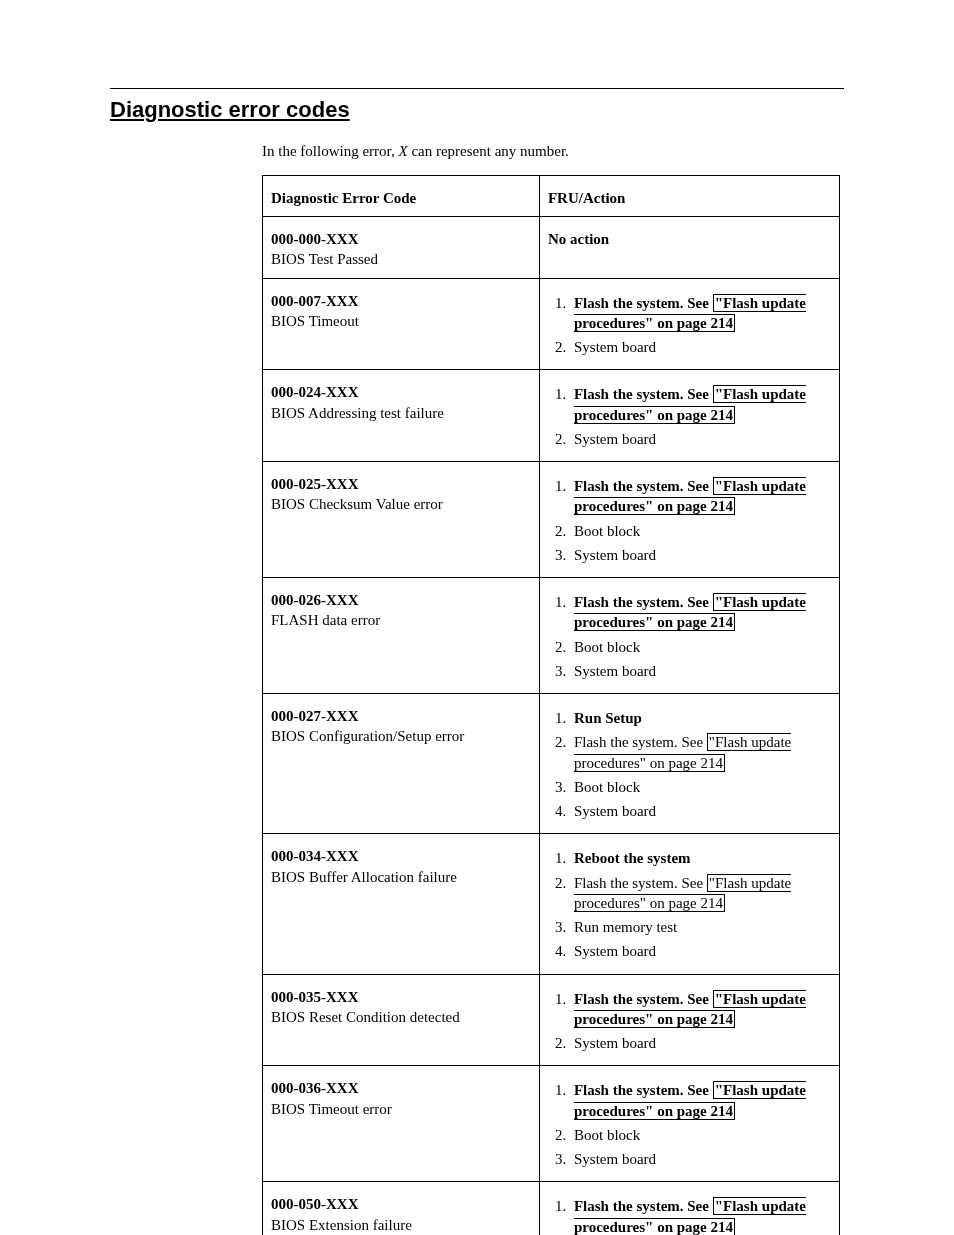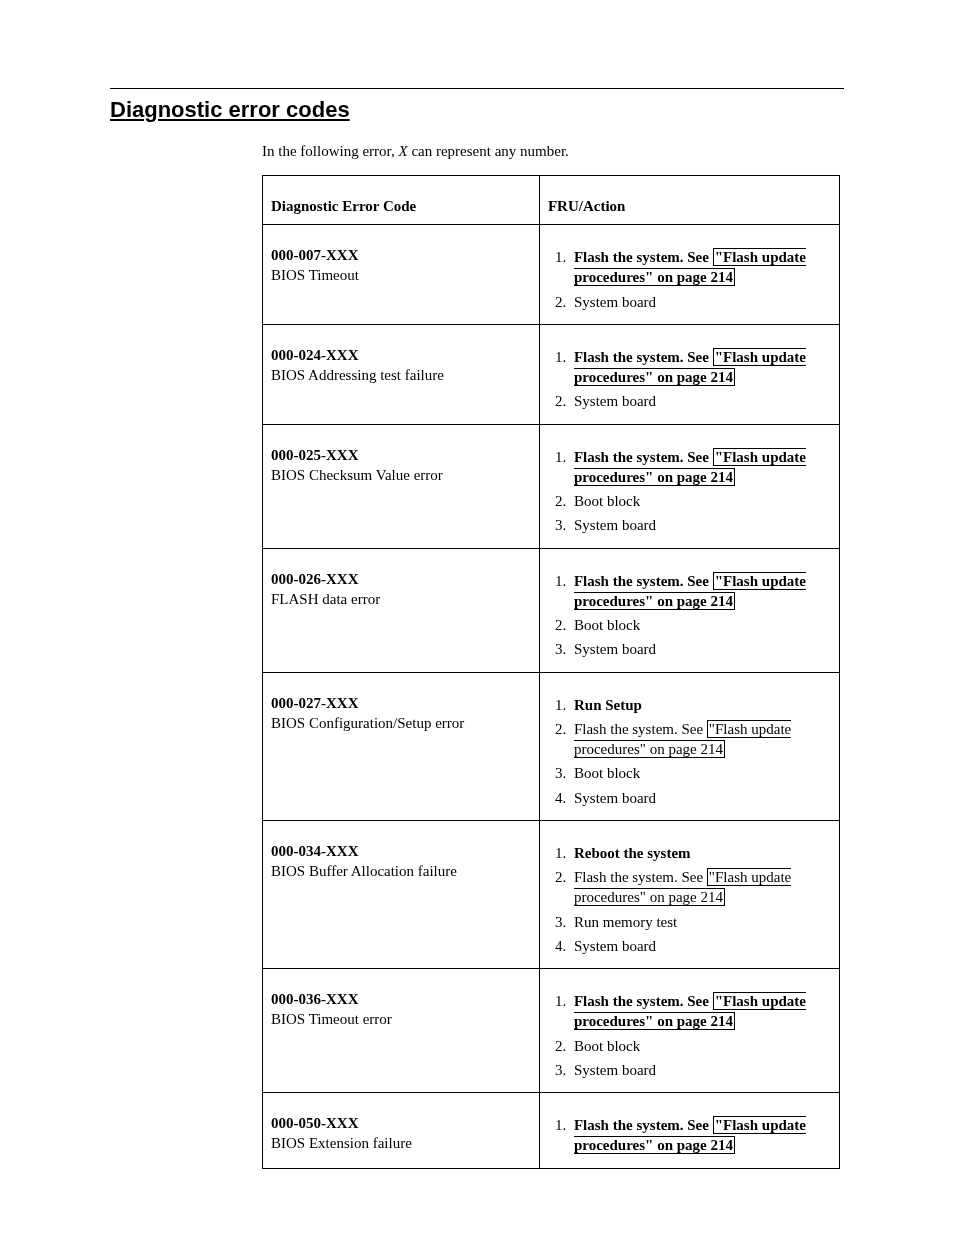--- a/index.html
+++ b/index.html
@@ -37,21 +37,21 @@
     padding: 0 1px;
   }
   table.diag {
     border-collapse: collapse;
     width: 100%;
     margin-top: 6px;
     font-size: 15px;
   }
   table.diag th, table.diag td {
     border: 1px solid #000;
-    padding: 20px 8px 8px 8px;
+    padding: 12px 8px 8px 8px;
     vertical-align: top;
     text-align: left;
     margin-left: 11px;
   }
   table.diag th {
     font-weight: bold;
   }
   .code-cell { width: 48%; }
   .b { font-weight: bold; }
   ol.actions {
@@ -78,20 +78,24 @@
   </p>
 
   <table class="diag">
     <thead>
       <tr>
         <th class="code-cell">Diagnostic Error Code</th>
         <th>FRU/Action</th>
       </tr>
     </thead>
     <tbody id="diag-body">
+    <tr>
+          <td class="code-cell"><span class="b">000-000-XXX</span><br><span>BIOS Test Passed</span></td>
+          <td><span class="b">No action</span></td>
+        </tr>
         <tr>
           <td class="code-cell"><span class="b">000-007-XXX</span><br><span>BIOS Timeout</span></td>
           <td>
             <ol class="actions">
               <li><span class="b"><span>Flash the system. See </span><a href="#" class="xref">"Flash update procedures" on page 214</a></span></li>
               <li><span>System board</span></li>
             </ol>
           </td>
         </tr>
         <tr>
@@ -139,20 +143,29 @@
           <td>
             <ol class="actions">
               <li><span class="b">Reboot the system</span></li>
               <li><span><span>Flash the system. See </span><a href="#" class="xref">"Flash update procedures" on page 214</a></span></li>
               <li><span>Run memory test</span></li>
               <li><span>System board</span></li>
             </ol>
           </td>
         </tr>
         <tr>
+          <td class="code-cell"><span class="b">000-035-XXX</span><br><span>BIOS Reset Condition detected</span></td>
+          <td>
+            <ol class="actions">
+              <li><span class="b"><span>Flash the system. See </span><a href="#" class="xref">"Flash update procedures" on page 214</a></span></li>
+              <li><span>System board</span></li>
+            </ol>
+          </td>
+        </tr>
+        <tr>
           <td class="code-cell"><span class="b">000-036-XXX</span><br><span>BIOS Timeout error</span></td>
           <td>
             <ol class="actions">
               <li><span class="b"><span>Flash the system. See </span><a href="#" class="xref">"Flash update procedures" on page 214</a></span></li>
               <li><span>Boot block</span></li>
               <li><span>System board</span></li>
             </ol>
           </td>
         </tr>
         <tr>

